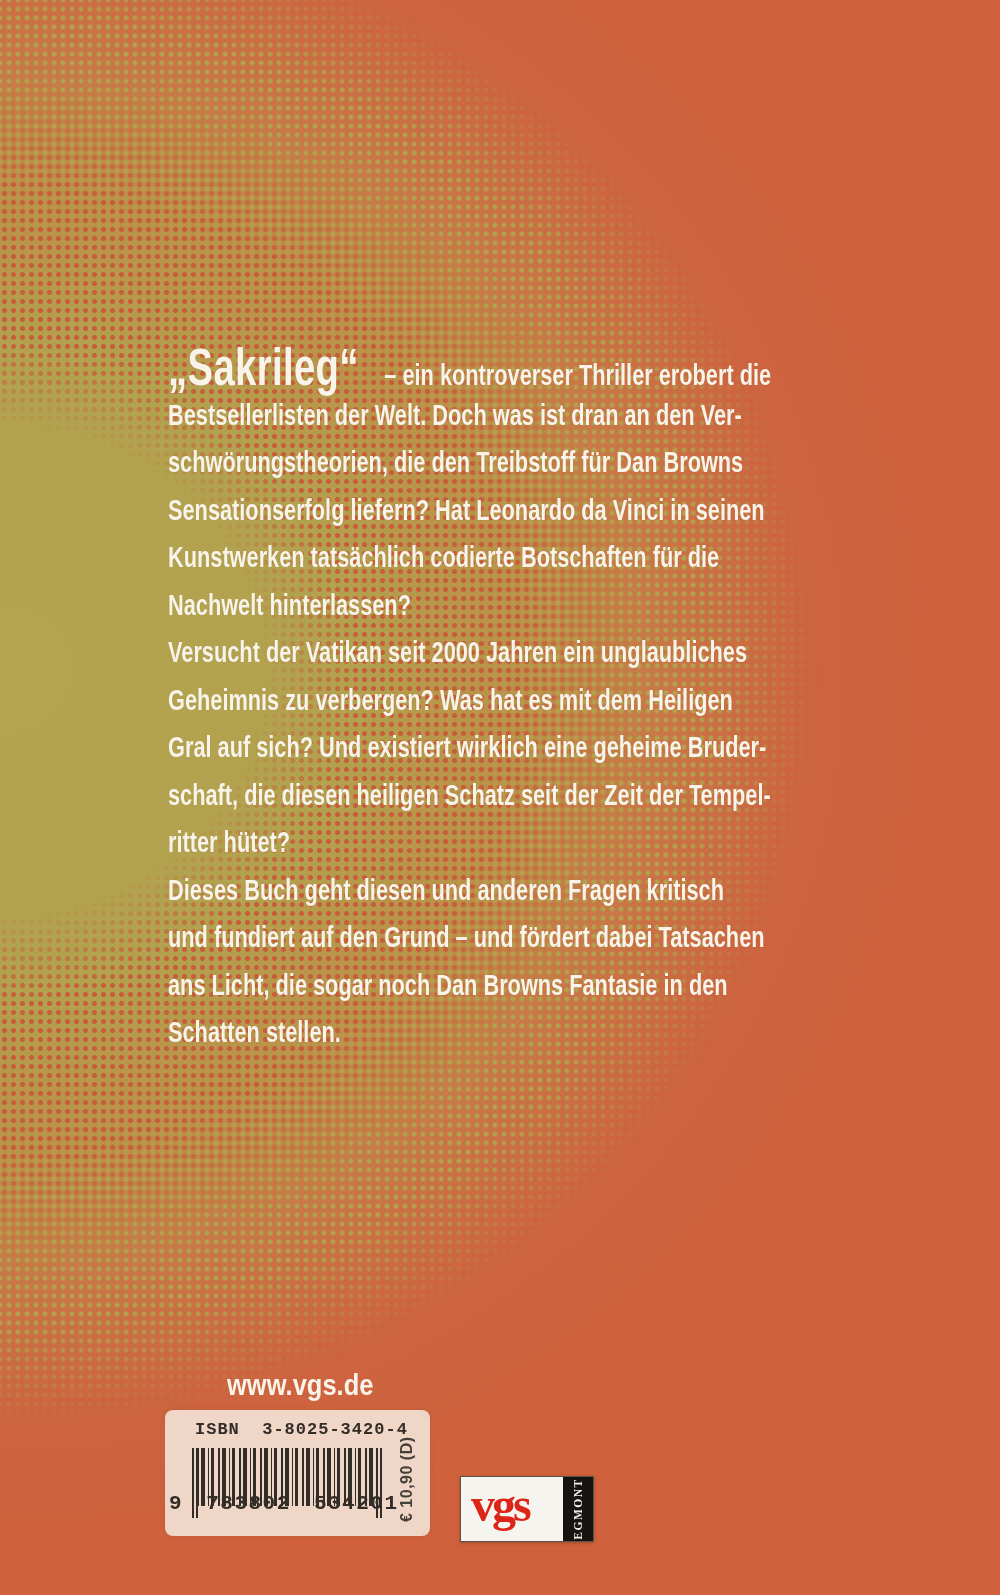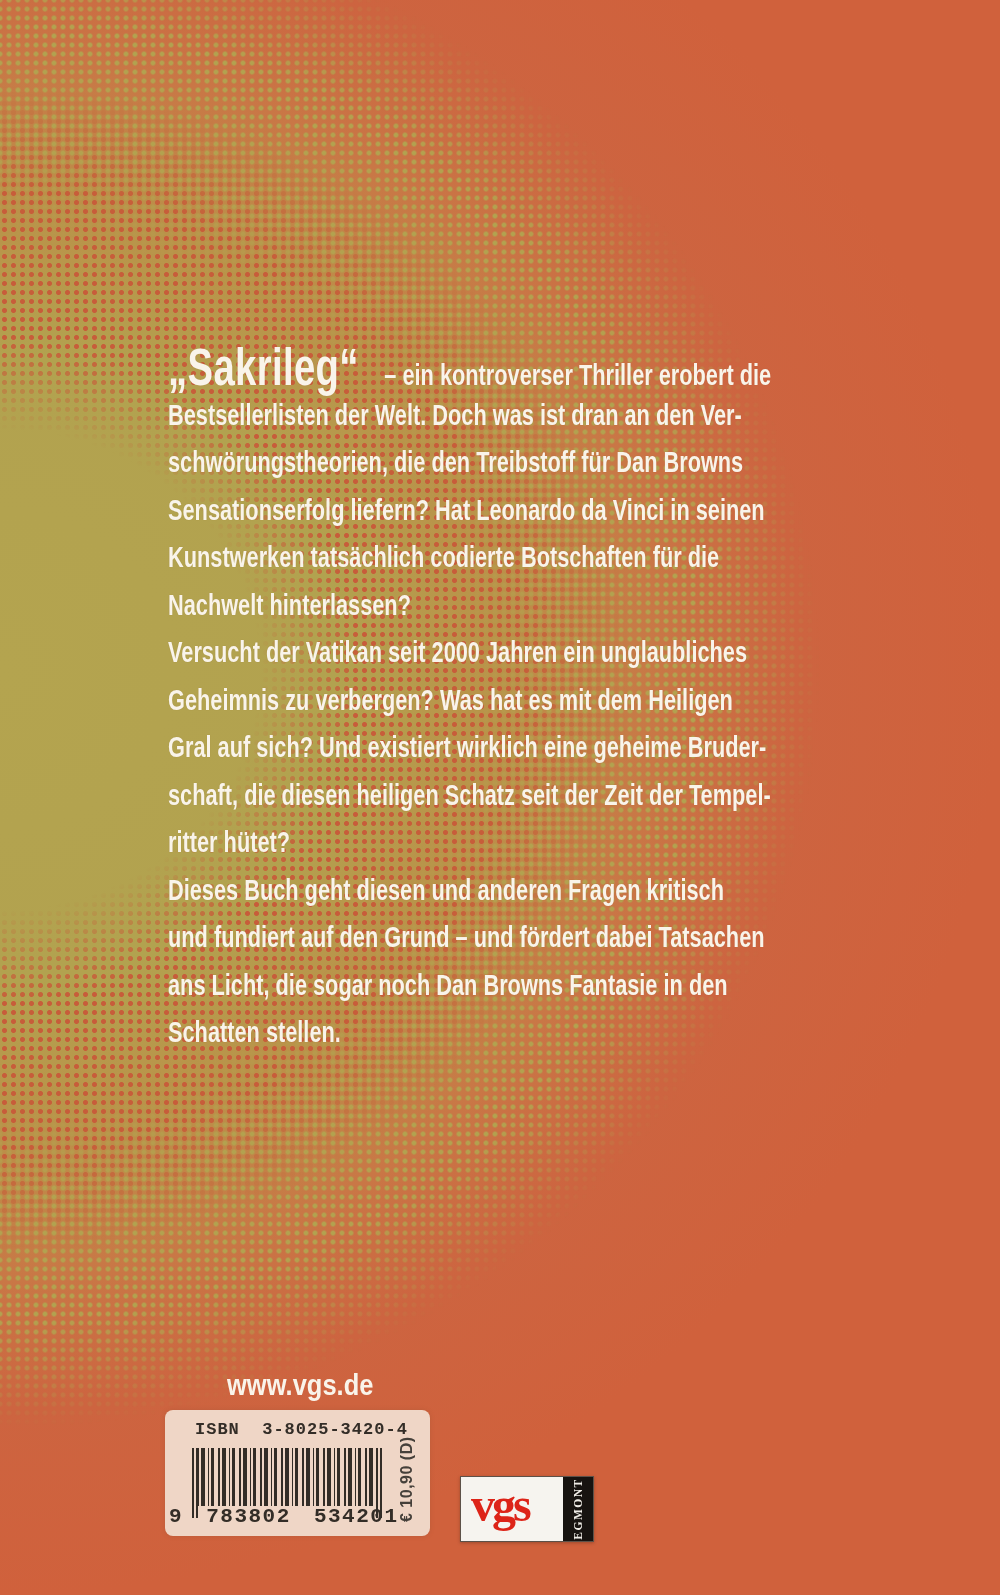--- a/index.html
+++ b/index.html
@@ -69,21 +69,21 @@
       var(--barcode-ink,#332d27) 4px 8px, rgba(0,0,0,0) 8px 11px,
       var(--barcode-ink,#332d27) 11px 12px, rgba(0,0,0,0) 12px 14px,
       var(--barcode-ink,#332d27) 14px 17px, rgba(0,0,0,0) 17px 21px);
   }
   .bars::before,.bars::after{
     content:"";position:absolute;top:0;width:2px;height:70px;background:var(--barcode-ink,#332d27);
   }
   .bars::before{left:-5px;box-shadow:4px 0 0 var(--barcode-ink,#332d27);}
   .bars::after{right:-5px;box-shadow:-4px 0 0 var(--barcode-ink,#332d27);}
   .ean-digits{
-    position:absolute;left:4px;top:95px;
+    position:absolute;left:4px;top:82px;
     font-family:"Liberation Mono",monospace;font-weight:bold;font-size:21px;
     letter-spacing:1.5px;word-spacing:9px;white-space:pre;
   }
   .price{
     position:absolute;left:233px;top:112px;transform:rotate(-90deg);transform-origin:left top;
     font-size:16px;font-weight:bold;color:#45403a;white-space:nowrap;letter-spacing:0.5px;
   }
   .logo{
     position:absolute;left:460px;top:1476px;width:132px;height:64px;
     background:#f6f4ef;border:1px solid rgba(55,40,30,.8);

